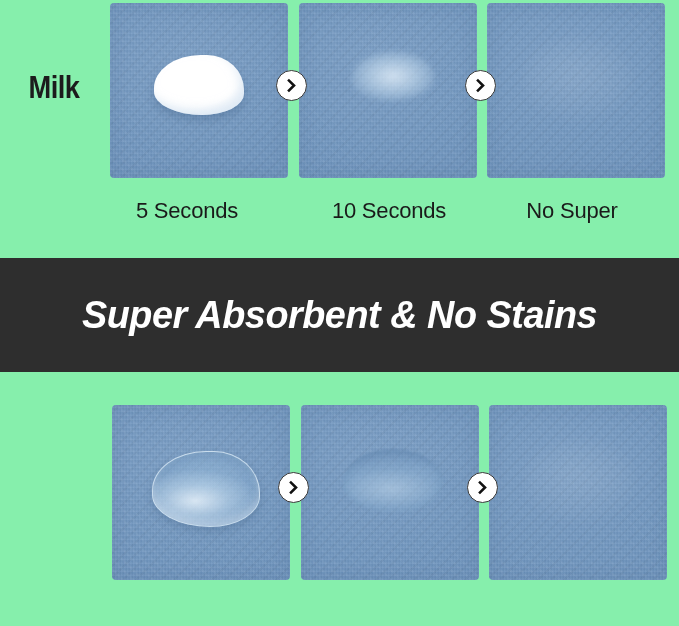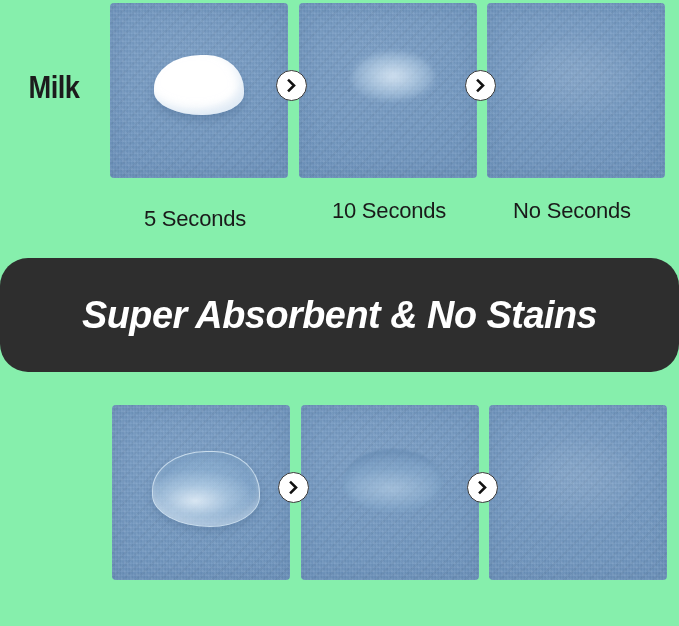--- a/index.html
+++ b/index.html
@@ -207,36 +207,35 @@
     text-align: center;
     color: #1a1a1a;
     font-family: "Liberation Sans", sans-serif;
     font-weight: normal;
     font-size: 22px;
     letter-spacing: -0.2px;
     white-space: nowrap;
   }
   #row-milk  .caption { top: 198px; }
 
-  .cap-1 { left: 106px; margin-top: 8px; }
+  .cap-1 { left: 98px; }
   .cap-2 { left: 300px; }
   .cap-3 { left: 483px; }
 
   
   #banner {
     position: absolute;
     left: 0;
     top: 258px;
     width: 679px;
     height: 114px;
     background: #2e2e2e;
     display: flex;
     align-items: center;
     justify-content: center;
-    border-radius: 28px;
   }
   #banner-text {
     color: #ffffff;
     font-family: "Liberation Sans", sans-serif;
     font-weight: bold;
     font-style: italic;
     font-size: 39px;
     letter-spacing: -0.5px;
     transform: scaleX(0.97);
     white-space: nowrap;
@@ -273,21 +272,21 @@
     </div>
 
     <div class="chevron-badge chev-b">
       <svg width="15" height="15" viewBox="0 0 15 15" aria-hidden="true">
         <polyline points="5,2.6 10,7.5 5,12.4" fill="none" stroke="#111111" stroke-width="2.6" stroke-linecap="square" stroke-linejoin="miter"></polyline>
       </svg>
     </div>
 
     <div class="caption cap-1">5 Seconds</div>
     <div class="caption cap-2">10 Seconds</div>
-    <div class="caption cap-3">No Seconds</div>
+    <div class="caption cap-3">No Super</div>
   </section>
 
   <section id="banner">
     <div id="banner-text">Super Absorbent &amp; No Stains</div>
   </section>
 
   <section class="test-row" id="row-water">
 
     <div class="swatch sw-1">
       <div class="weave"></div>

